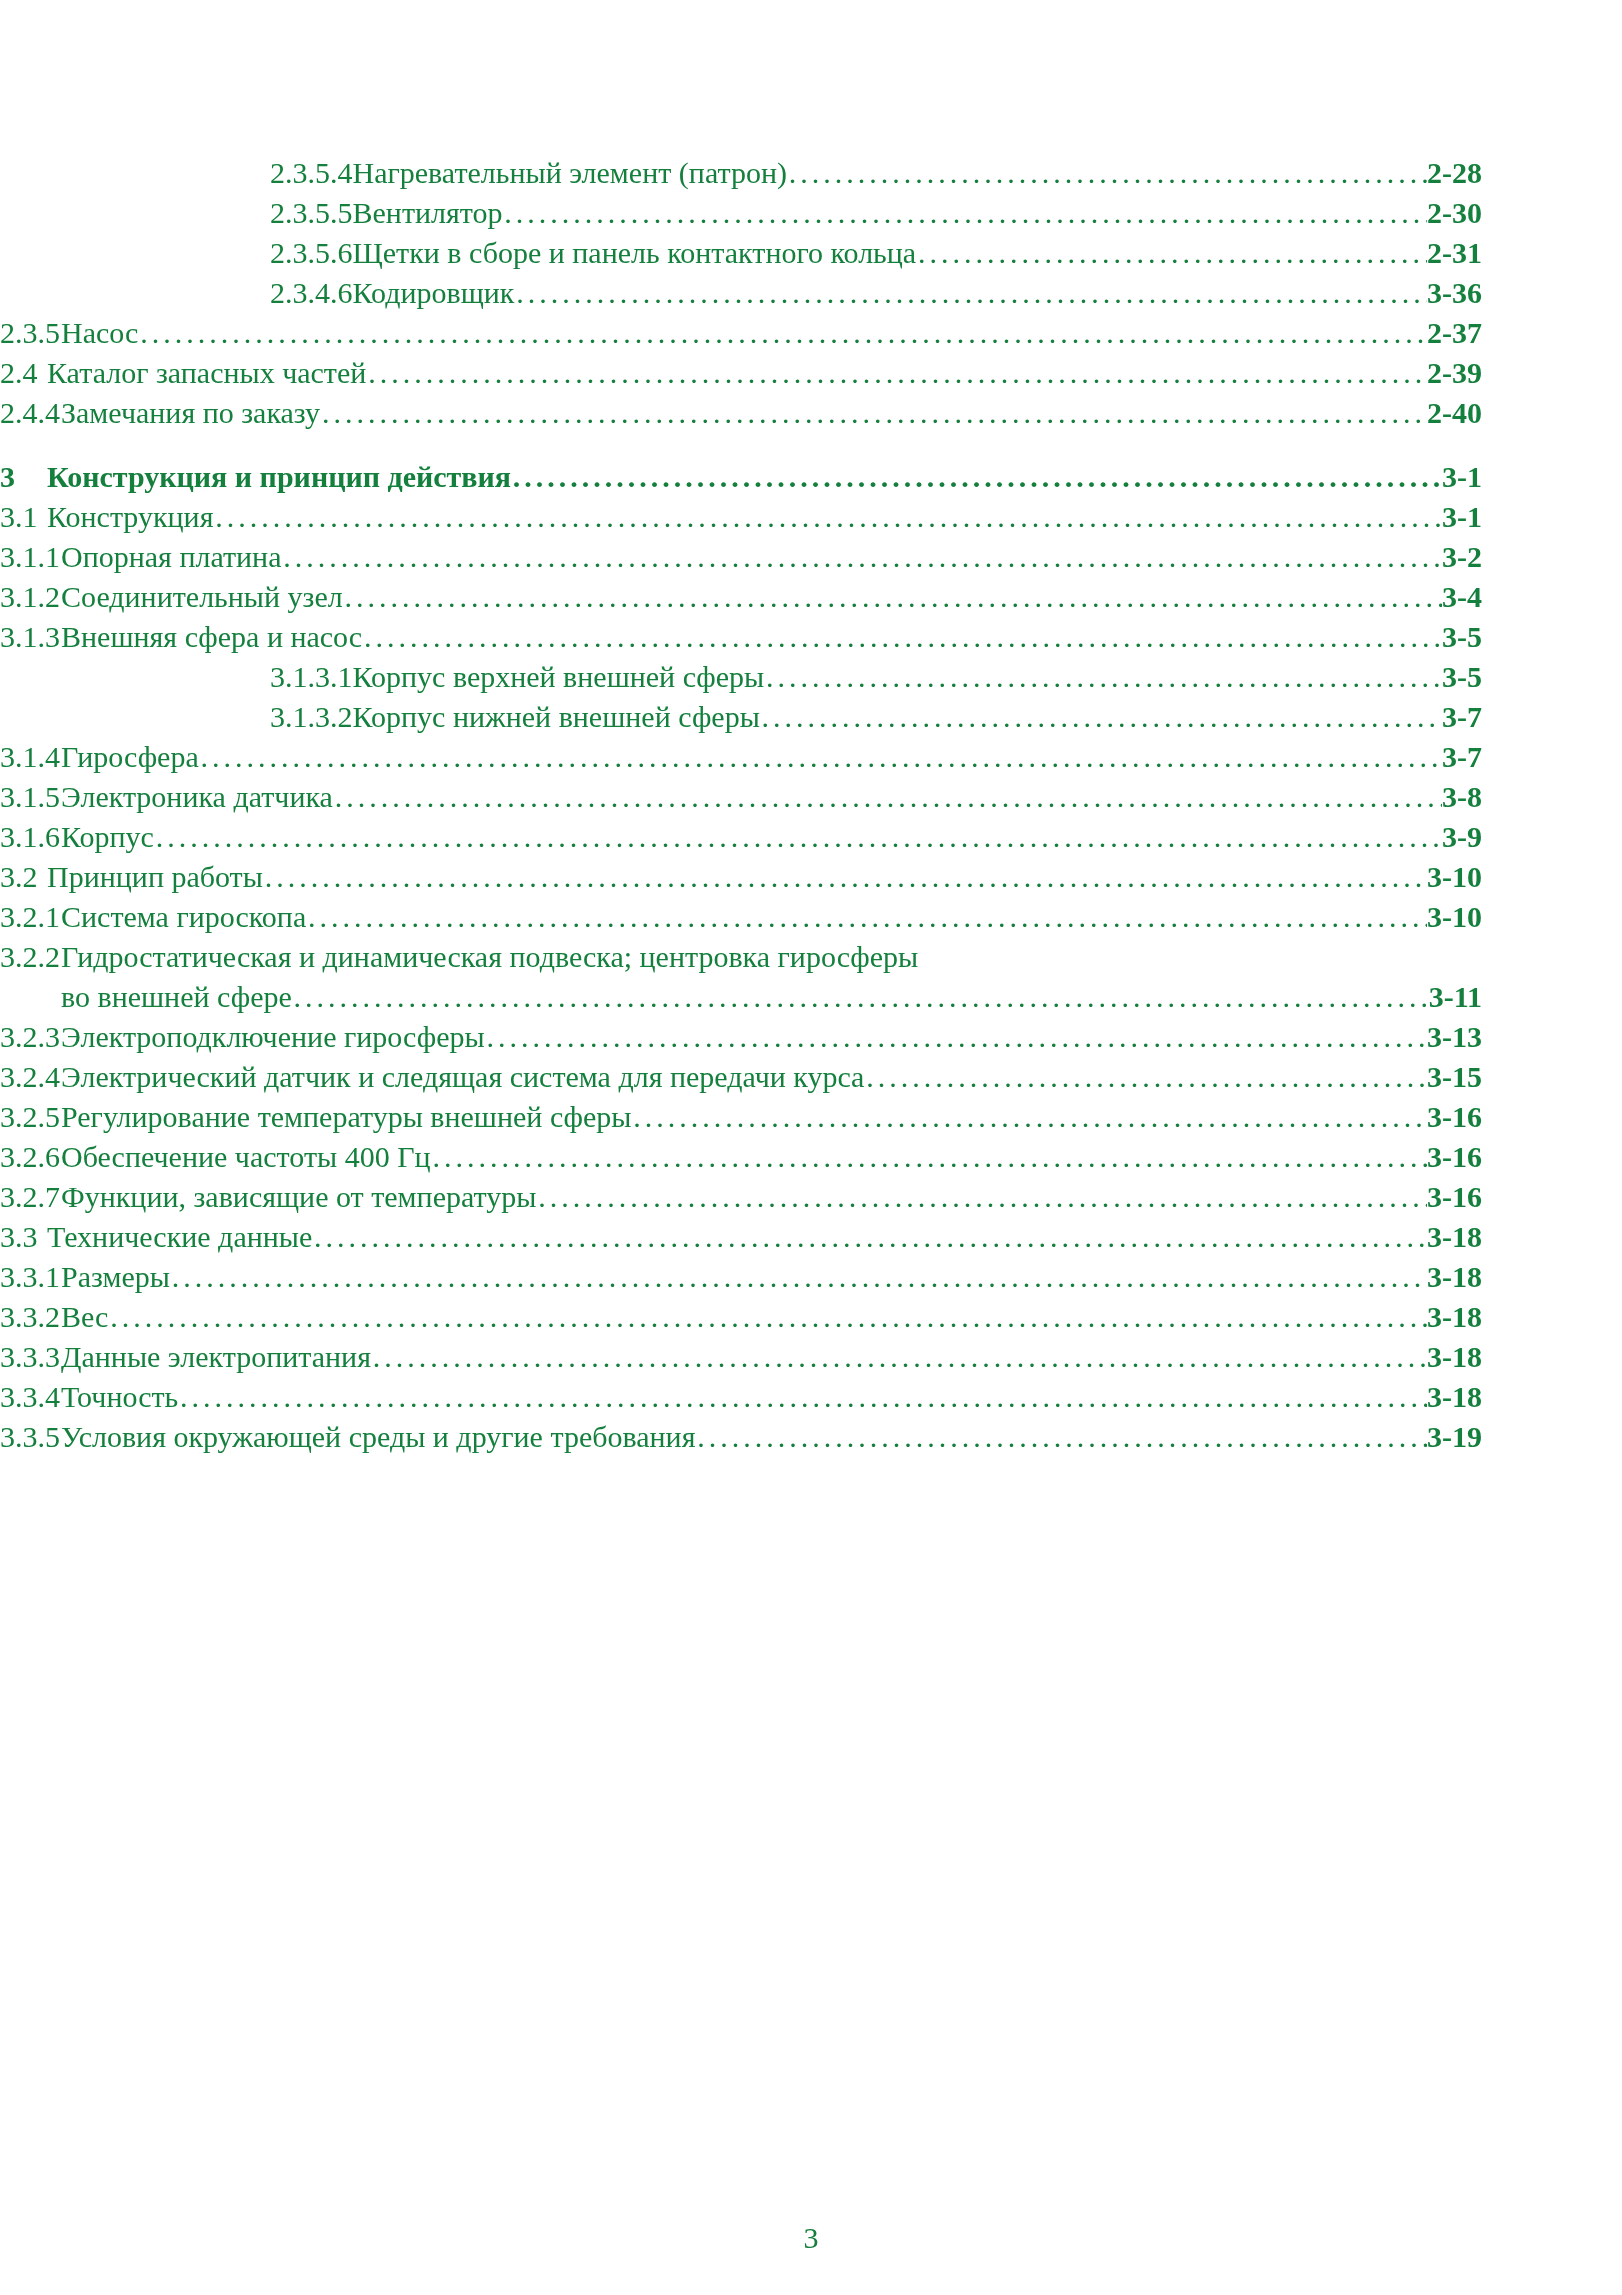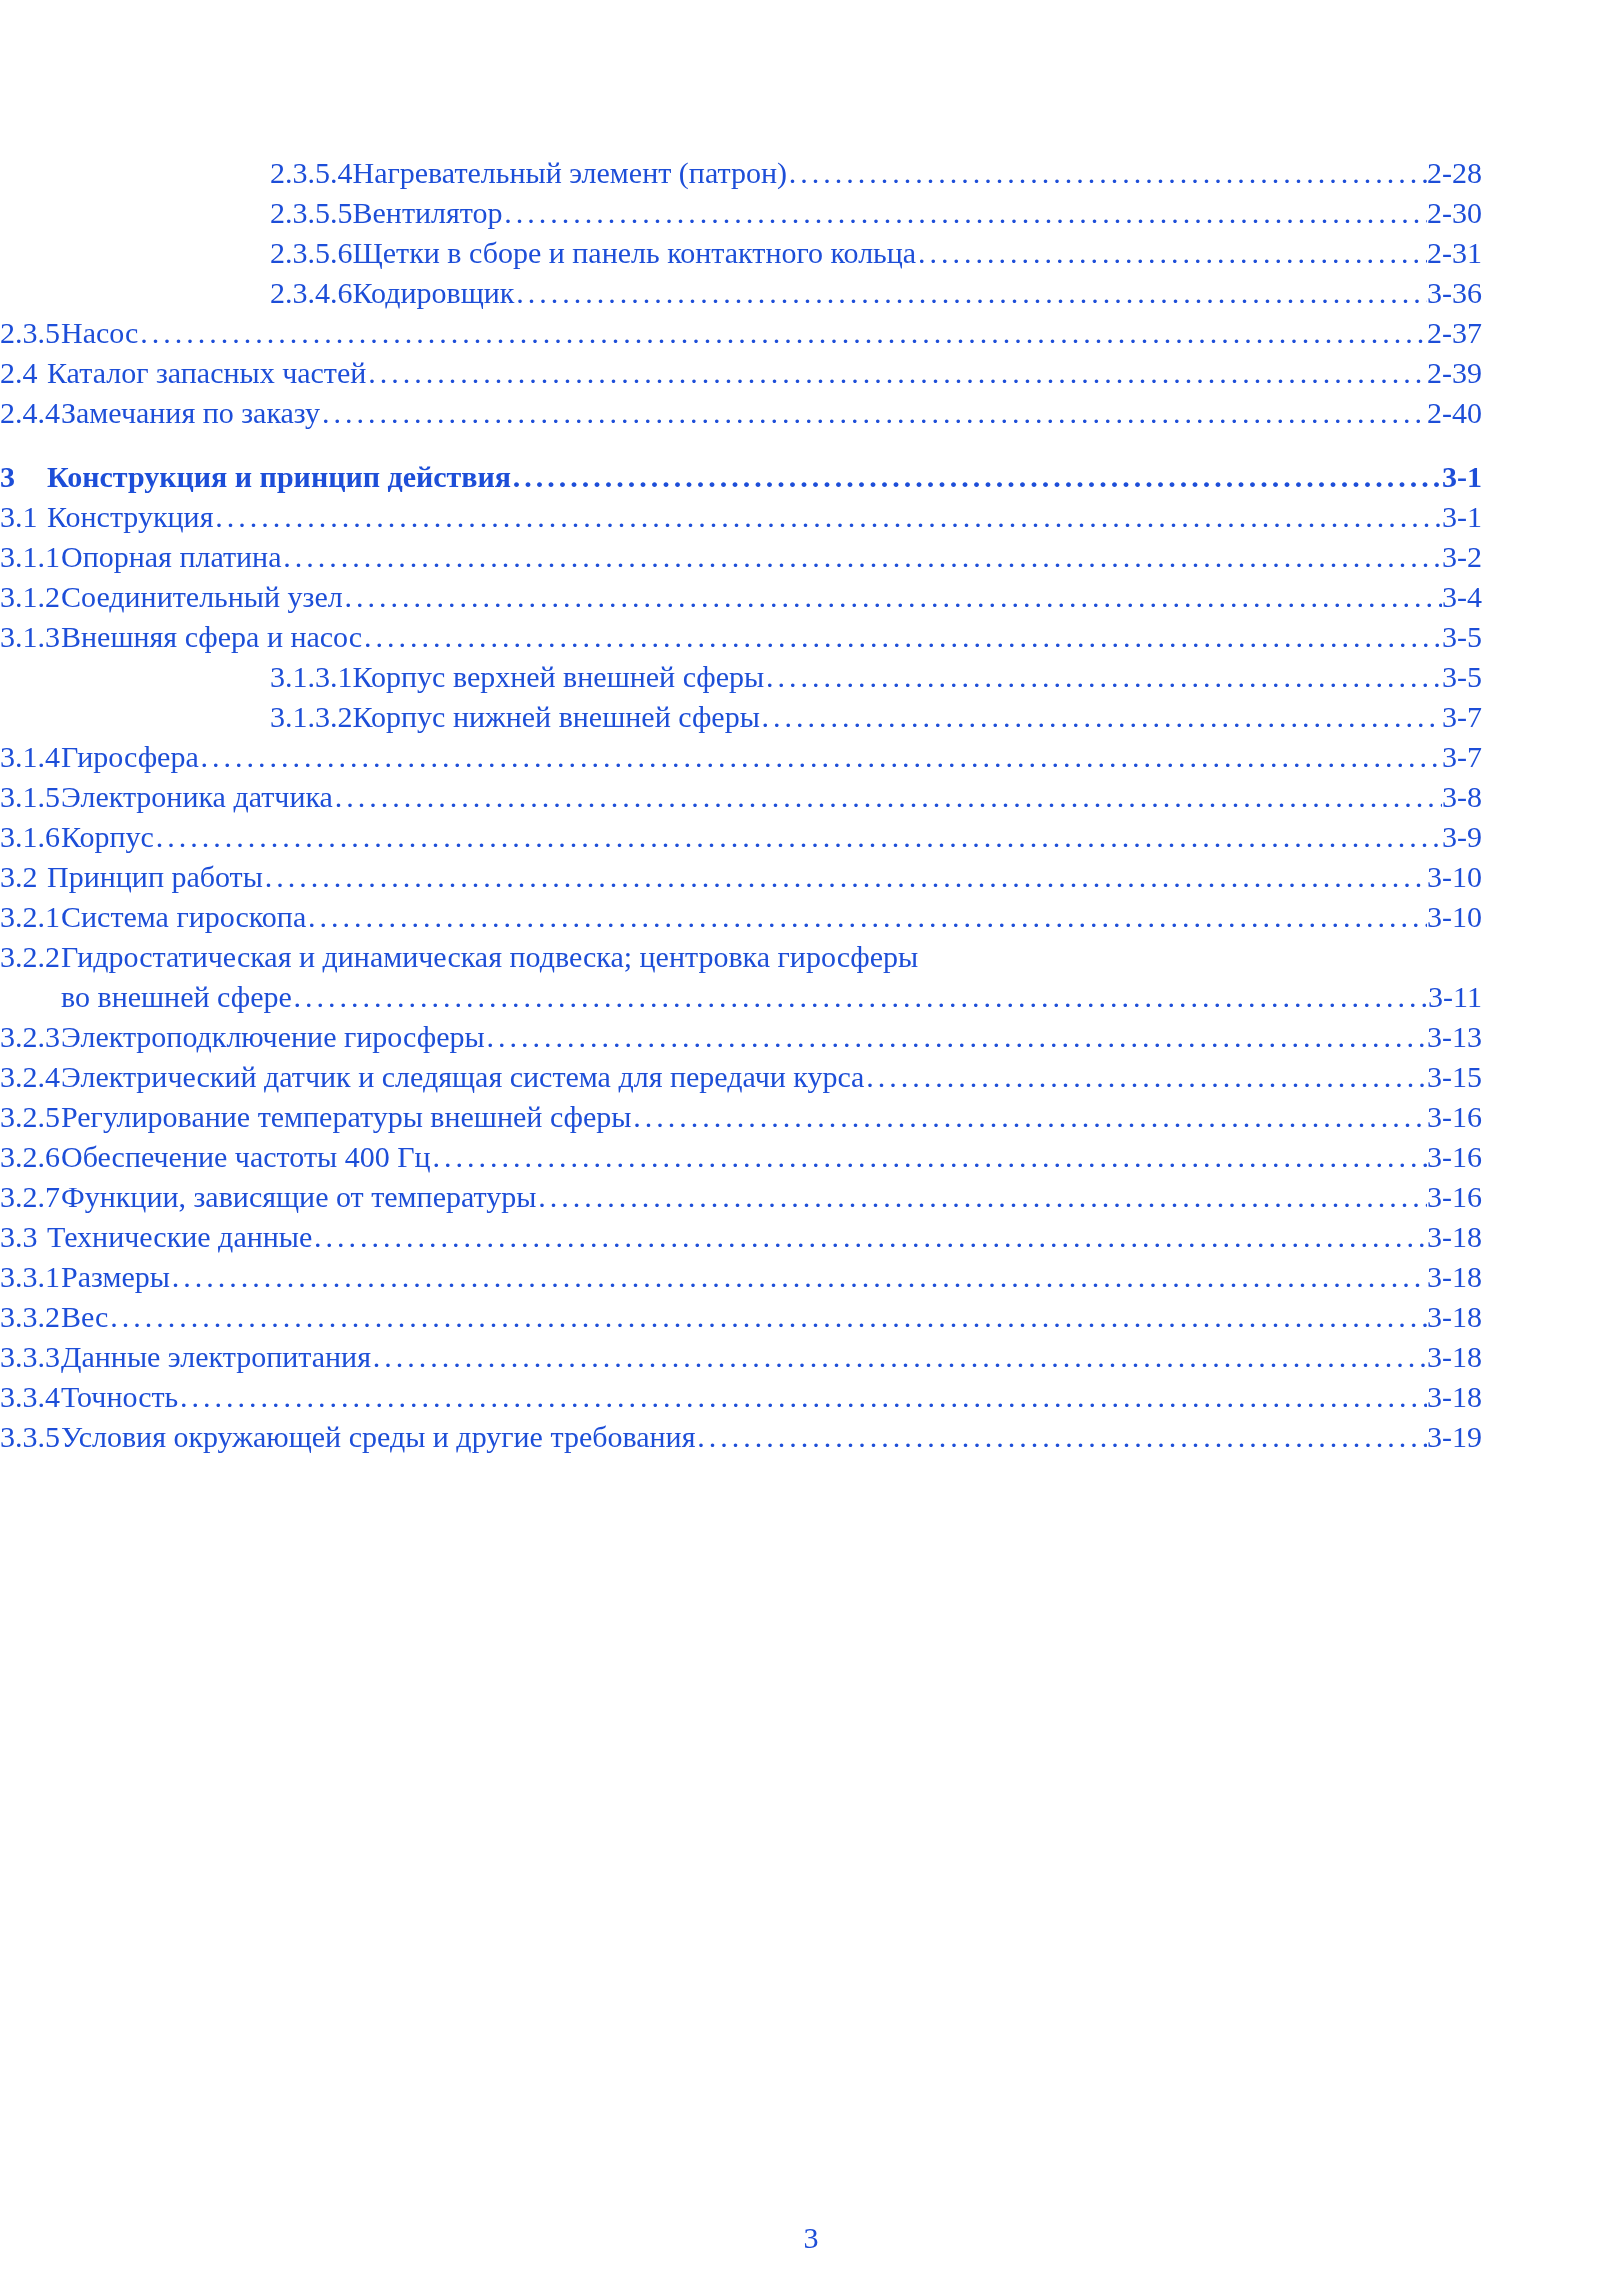--- a/index.html
+++ b/index.html
@@ -8,21 +8,21 @@
     background: #ffffff;
   }
   .page {
     position: relative;
     width: 1622px;
     height: 2295px;
     background: #ffffff;
     font-family: "Liberation Serif", "DejaVu Serif", serif;
     font-size: 30px;
     line-height: 40px;
-    color: #1d4ed8;
+    color: #15803d;
     overflow: hidden;
   }
   .toc {
     padding-top: 153px;
     padding-right: 140px;
   }
   .row {
     display: flex;
     align-items: baseline;
   }
@@ -59,20 +59,21 @@
     min-width: 17.7px;
     padding: 0 1.8px;
   }
   .dots::after {
     content: "........................................................................................................................................................................................................";
     letter-spacing: 4px;
   }
   .pg {
     flex: 0 0 auto;
     white-space: nowrap;
+    font-weight: bold;
   }
   .footer-num {
     position: absolute;
     top: 2218px;
     left: 0;
     width: 100%;
     text-align: center;
   }
 </style>
 </head>

